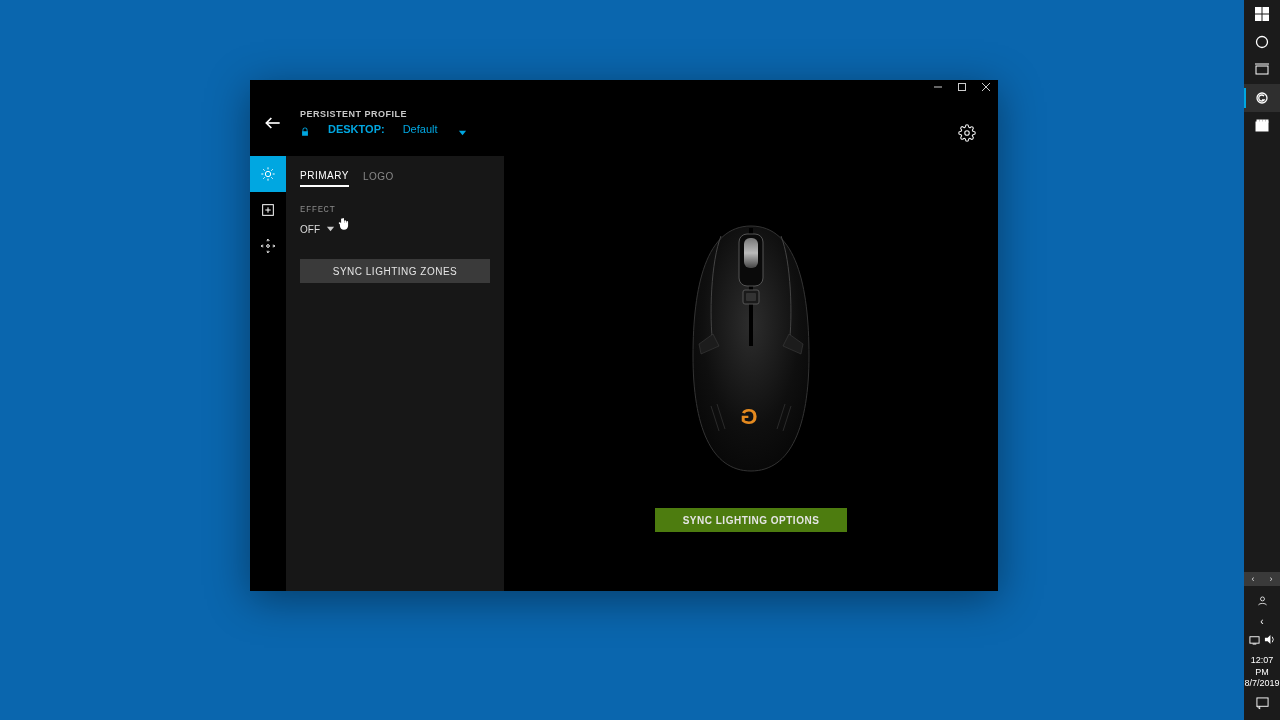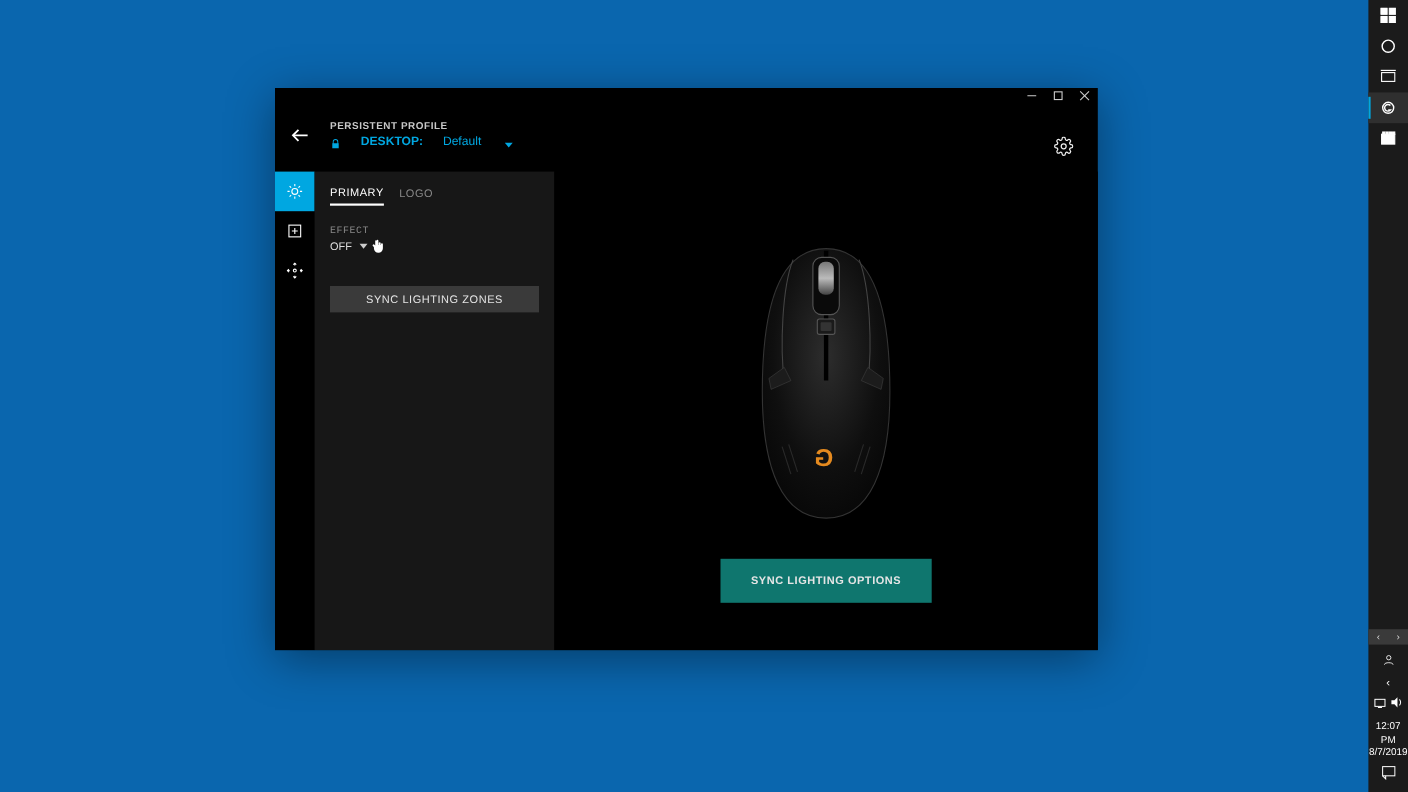--- a/index.html
+++ b/index.html
@@ -58,21 +58,21 @@
   .panel {
     width:218px; margin-top:62px; background:#171717; padding:14px 14px;
     display:flex; flex-direction:column;
     height: calc(100% - 62px);
   }
   .panel-title { color:#fff; font-size:17px; font-weight:400; letter-spacing:1.5px; margin-bottom:16px; }
   .tabs { display:flex; gap:14px; font-size:10px; letter-spacing:.5px; margin-bottom:18px;align-items:center; }
   .tab { color:#888; cursor:pointer; padding-bottom:4px; }
   .tab.active { color:#fff; border-bottom:2px solid #fff; }
   .effect-label { font-size:9px; color:#888; letter-spacing:.5px; margin-bottom:4px;font-family:Liberation Mono, monospace; }
-  .effect-select { display:flex; align-items:flex-start; gap:6px; color:#ddd; font-size:10px; cursor:pointer; margin-bottom:6px; }
+  .effect-select { display:flex; align-items:flex-end; gap:6px; color:#ddd; font-size:10px; cursor:pointer; margin-bottom:6px; }
   .effect-select svg { width:9px; height:9px; fill:#ccc; }
   .cursor-hand { position:relative; left:-4px; top:-2px; }
   .cursor-hand svg { width:14px; height:14px; fill:#fff; }
   .sync-zones-btn {
     margin-top:18px; height:24px; background:#3a3a3a; color:#e5e5e5; font-size:10px; letter-spacing:.5px;
     display:flex; align-items:center; justify-content:center; cursor:pointer; font-weight:400;
   }
 
   
   .mainview {
@@ -84,21 +84,21 @@
 
   
   .mouse-svg { width:160px; height:260px; }
   .g-logo {
     position:absolute; left:50%; top:188px; transform:translateX(-50%);
     color:#e58a1f; font-weight:700; font-size:22px;
     font-family: Arial, sans-serif;
   }
   .g-logo span { display:inline-block; transform:scaleX(-1) translateX(2px); }
   .sync-options-btn {
-    margin-top:32px; height:40px; width:192px; background:#0f766e; color:#e5e5e5; font-size:10px;
+    margin-top:32px; height:24px; width:192px; background:#4d7c0f; color:#e5e5e5; font-size:10px;
     letter-spacing:.5px; display:flex; align-items:center; justify-content:center; cursor:pointer; font-weight:600;
   }
 
   
   .wstrip {
     position:absolute; top:0; right:0; width:36px; height:100%;
     background:#1b1b1b; display:flex; flex-direction:column; justify-content:space-between;
   }
   .wstrip-top { display:flex; flex-direction:column; }
   .wicon { width:36px; height:28px; display:flex; align-items:center; justify-content:center; cursor:pointer; position:relative; }

